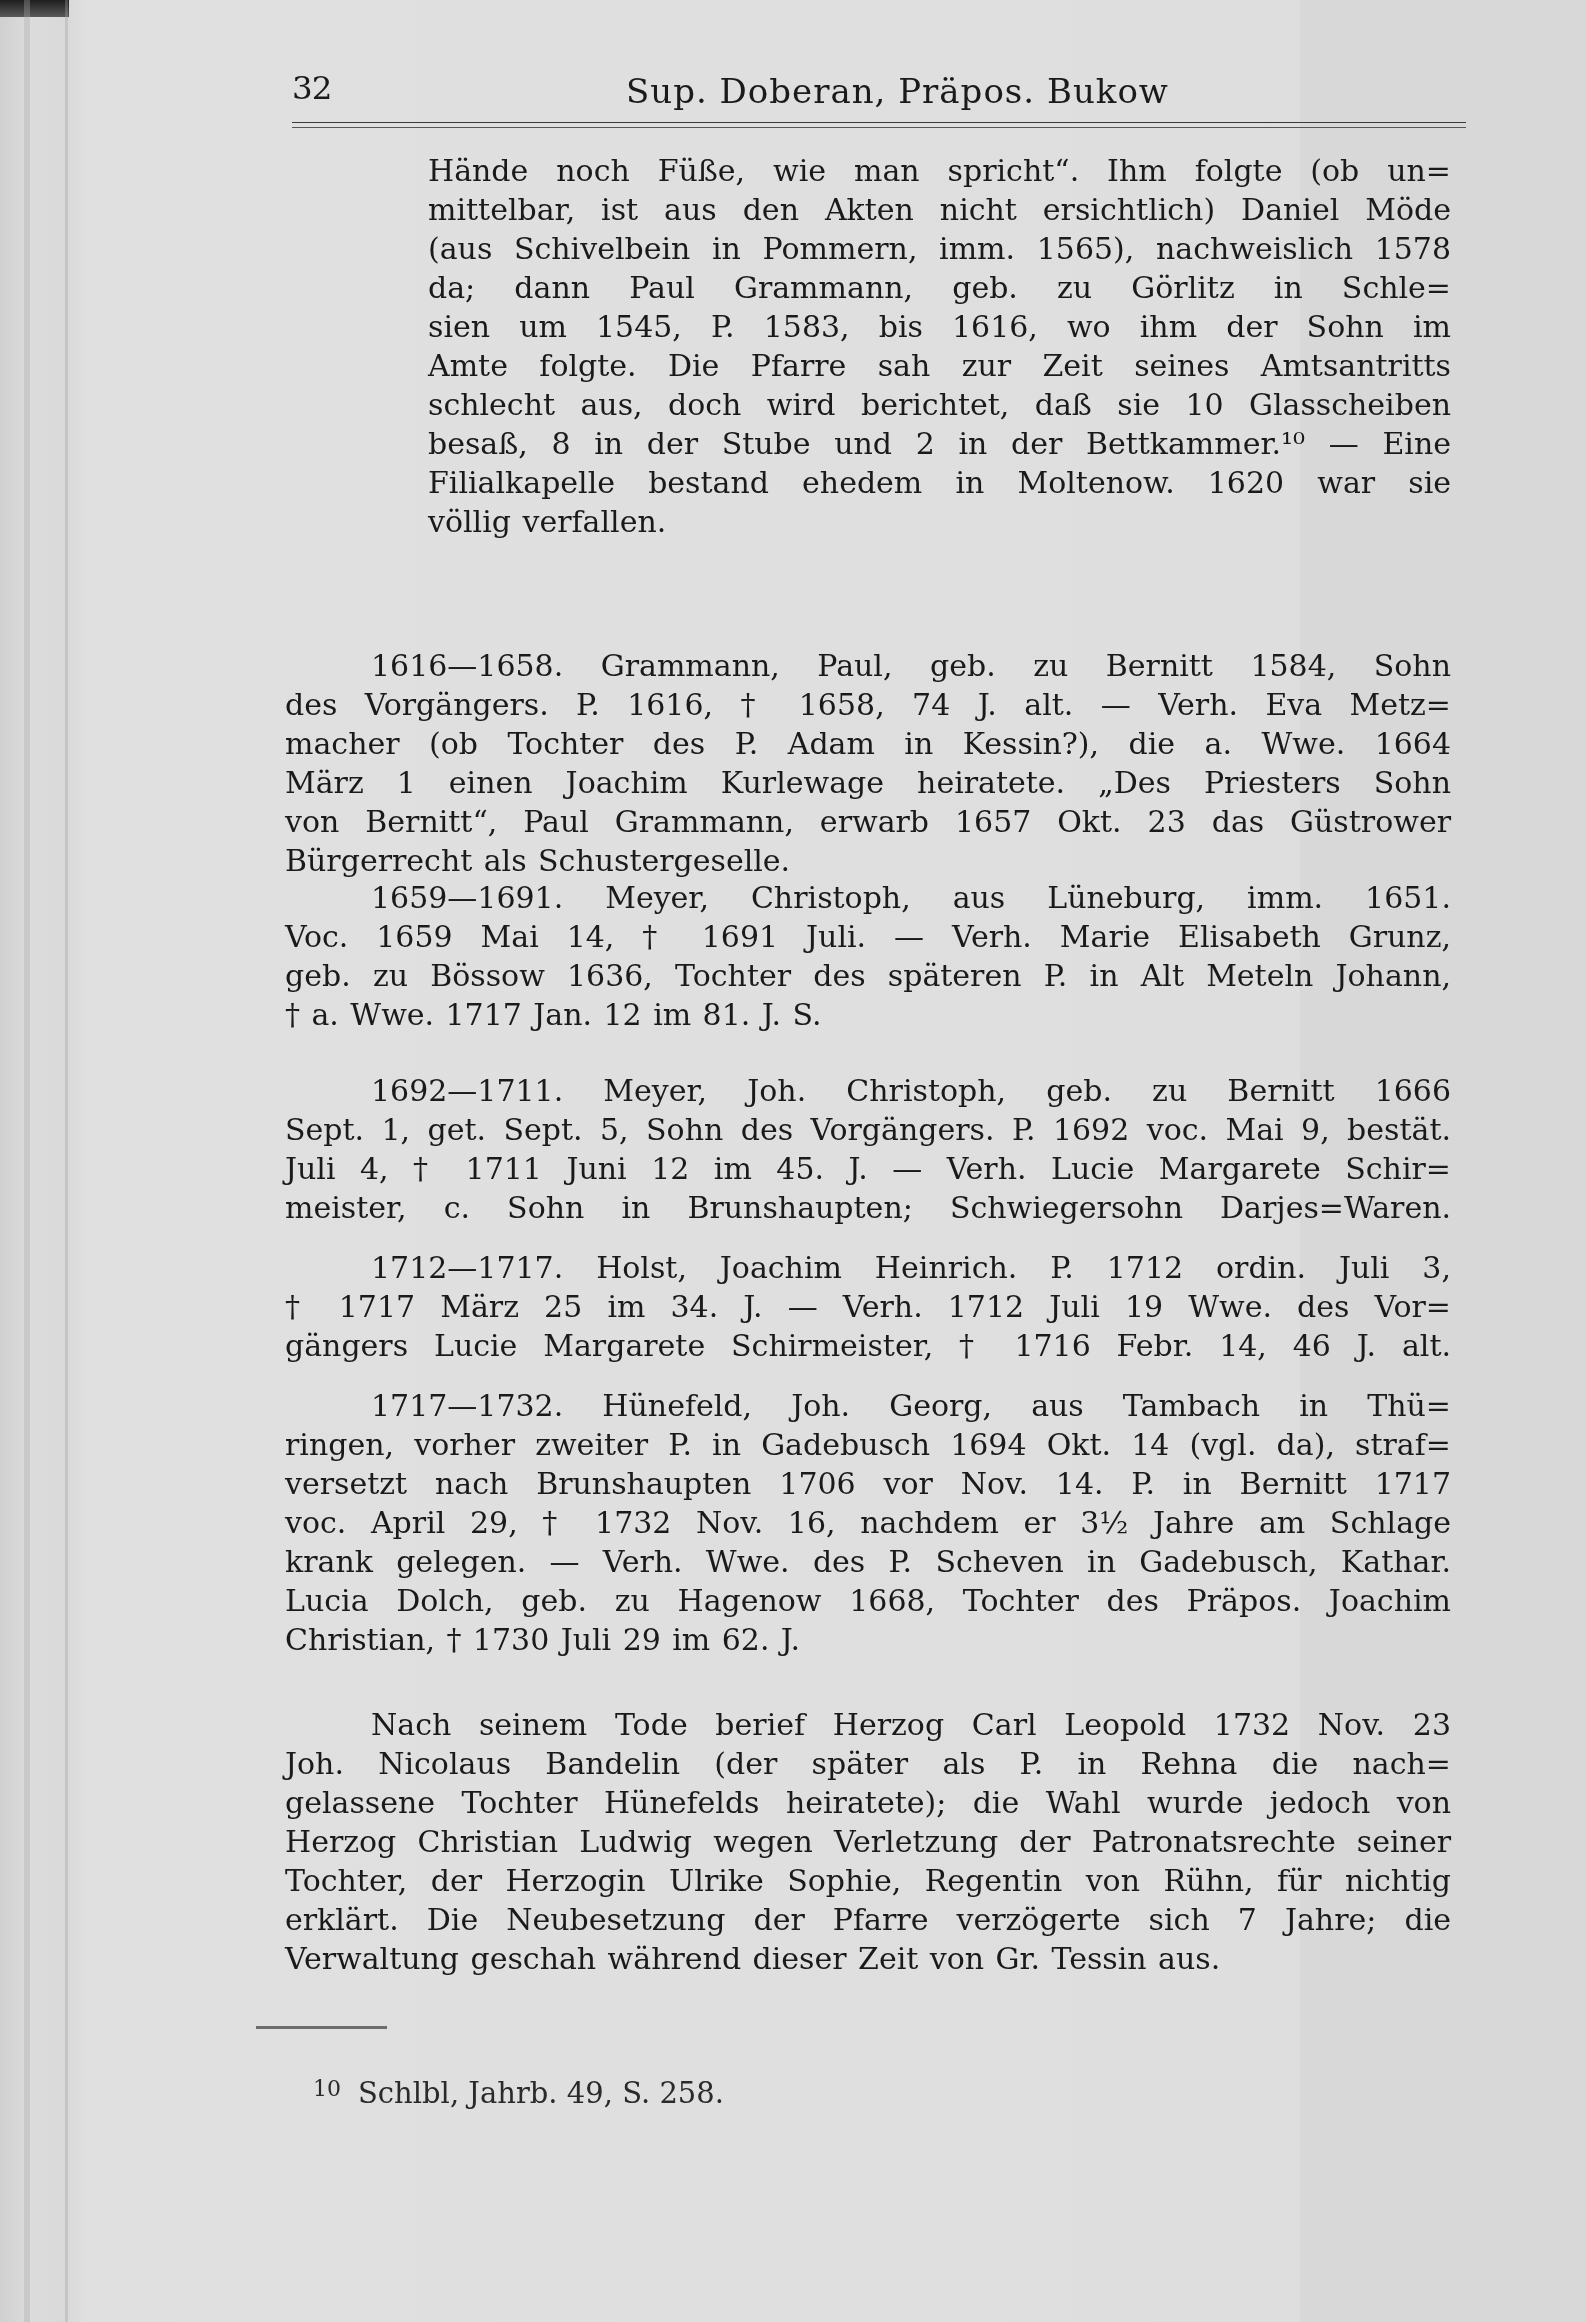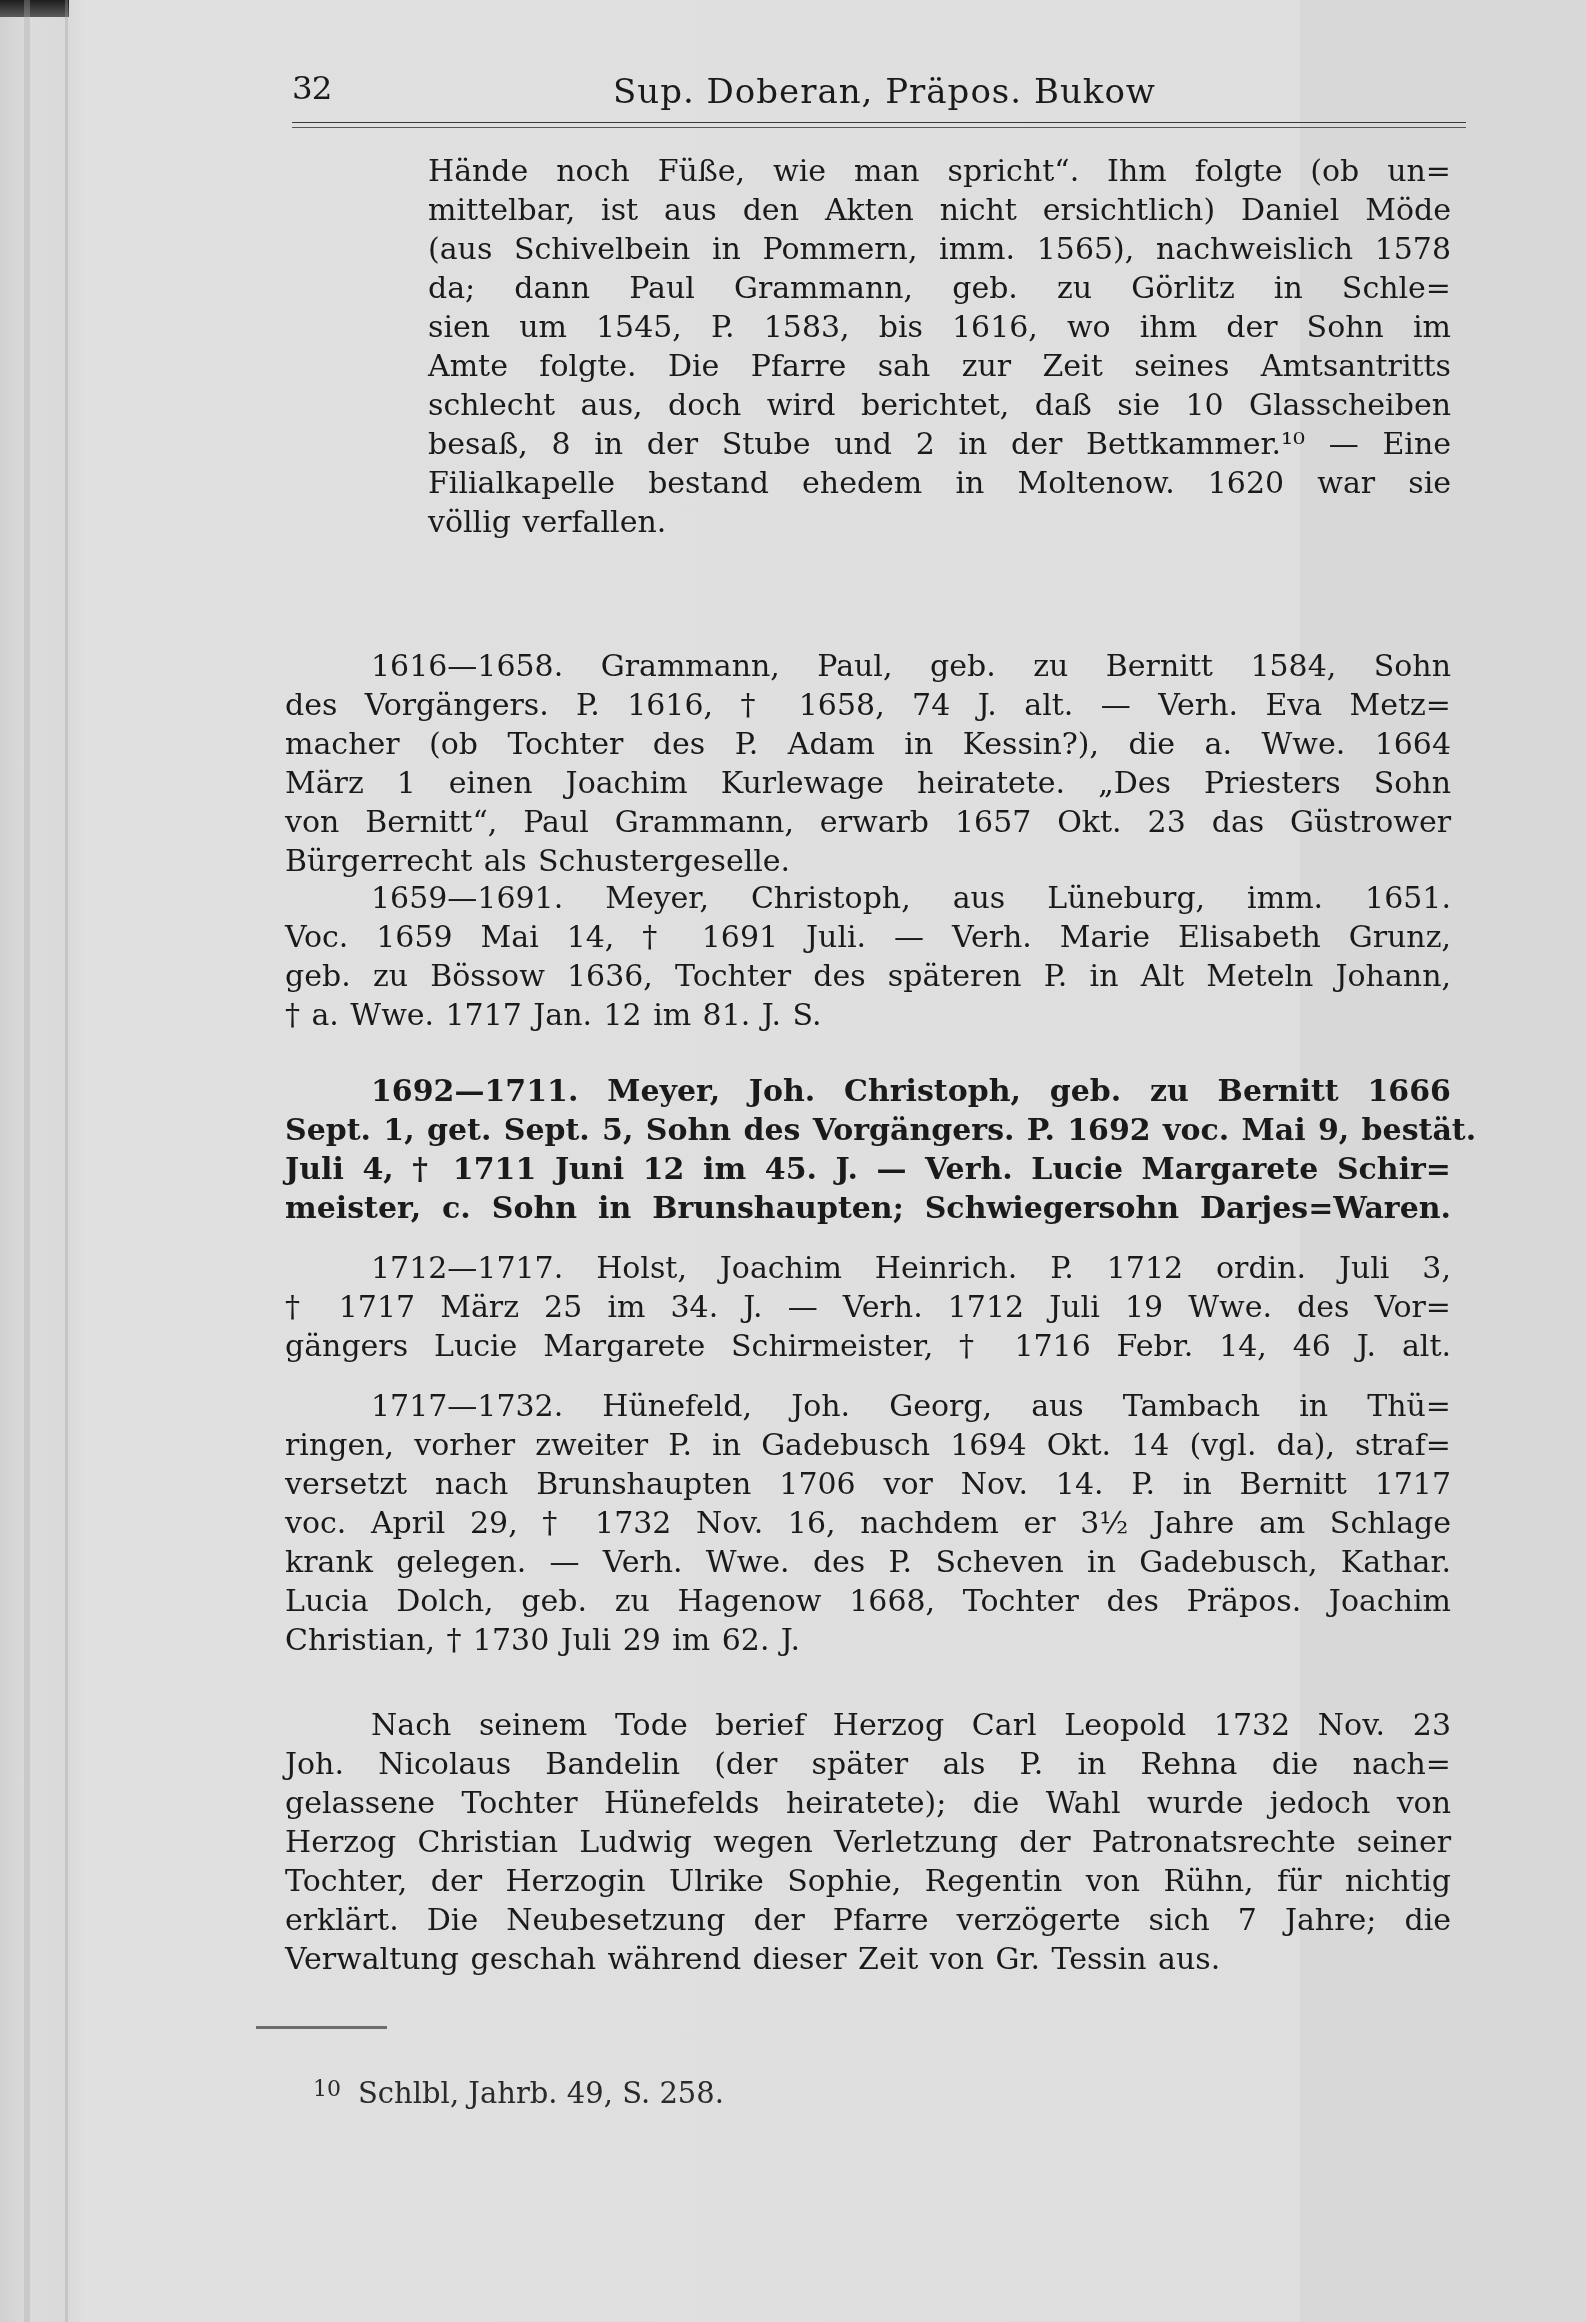--- a/index.html
+++ b/index.html
@@ -26,21 +26,21 @@
     background:rgba(160,160,160,0.35);
   }
   .header {
     position:absolute; left:292px; top:65px; width:1176px; height:57px;
   }
   .page-number {
     position:absolute; left:0; top:3.8px;
     font-size:32.5px; letter-spacing:-1px;
   }
   .running-title {
-    position:absolute; left:321px; top:5.7px;
+    position:absolute; left:334px; top:5.7px;
     font-size:34px; letter-spacing:1px;
   }
   .header-rule {
     position:absolute; left:292px; top:122px; width:1174px; height:5.7px;
     border-top:1.9px solid #3a3a3a; border-bottom:1.4px solid #555;
     box-sizing:border-box;
   }
   .text {
     position:absolute;
     font-size:30px; line-height:39px;
@@ -93,21 +93,21 @@
     <span class="line last">Bürgerrecht als Schustergeselle.</span>
   </div>
 
   <div class="text" style="left:285px; top:878px; width:1166px;">
     <span class="line" style="padding-left:86px;">1659—1691. Meyer, Christoph, aus Lüneburg, imm. 1651.</span>
     <span class="line">Voc. 1659 Mai 14, † 1691 Juli. — Verh. Marie Elisabeth Grunz,</span>
     <span class="line">geb. zu Bössow 1636, Tochter des späteren P. in Alt Meteln Johann,</span>
     <span class="line last">† a. Wwe. 1717 Jan. 12 im 81. J. S.</span>
   </div>
 
-  <div class="text" style="left:285px; top:1071px; width:1166px;font-weight:bold;">
+  <div class="text" style="left:285px; top:1071px; width:1166px;">
     <span class="line" style="padding-left:86px;">1692—1711. Meyer, Joh. Christoph, geb. zu Bernitt 1666</span>
     <span class="line">Sept. 1, get. Sept. 5, Sohn des Vorgängers. P. 1692 voc. Mai 9, bestät.</span>
     <span class="line">Juli 4, † 1711 Juni 12 im 45. J. — Verh. Lucie Margarete Schir=</span>
     <span class="line">meister, c. Sohn in Brunshaupten; Schwiegersohn Darjes=Waren.</span>
   </div>
 
   <div class="text" style="left:285px; top:1248px; width:1166px;">
     <span class="line" style="padding-left:86px;">1712—1717. Holst, Joachim Heinrich. P. 1712 ordin. Juli 3,</span>
     <span class="line">† 1717 März 25 im 34. J. — Verh. 1712 Juli 19 Wwe. des Vor=</span>
     <span class="line">gängers Lucie Margarete Schirmeister, † 1716 Febr. 14, 46 J. alt.</span>

